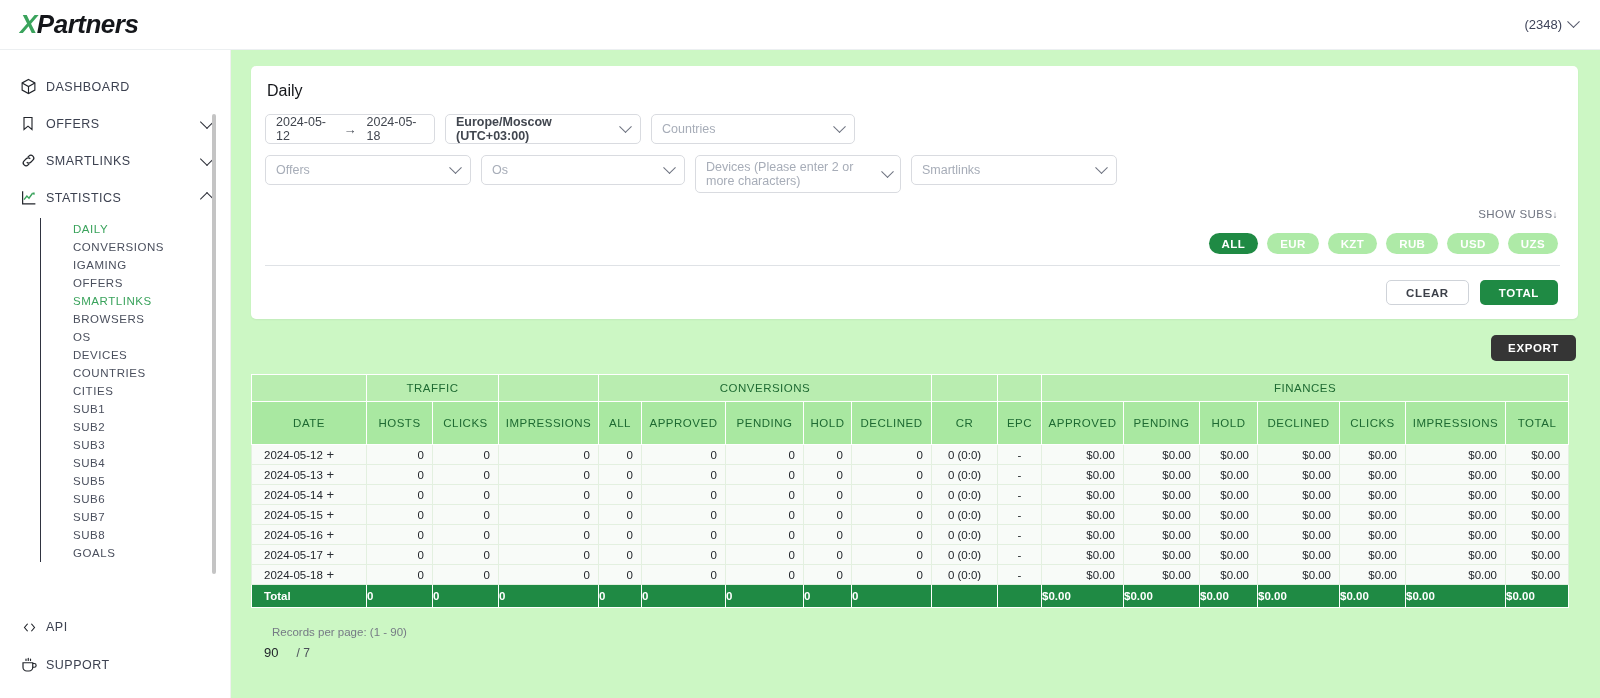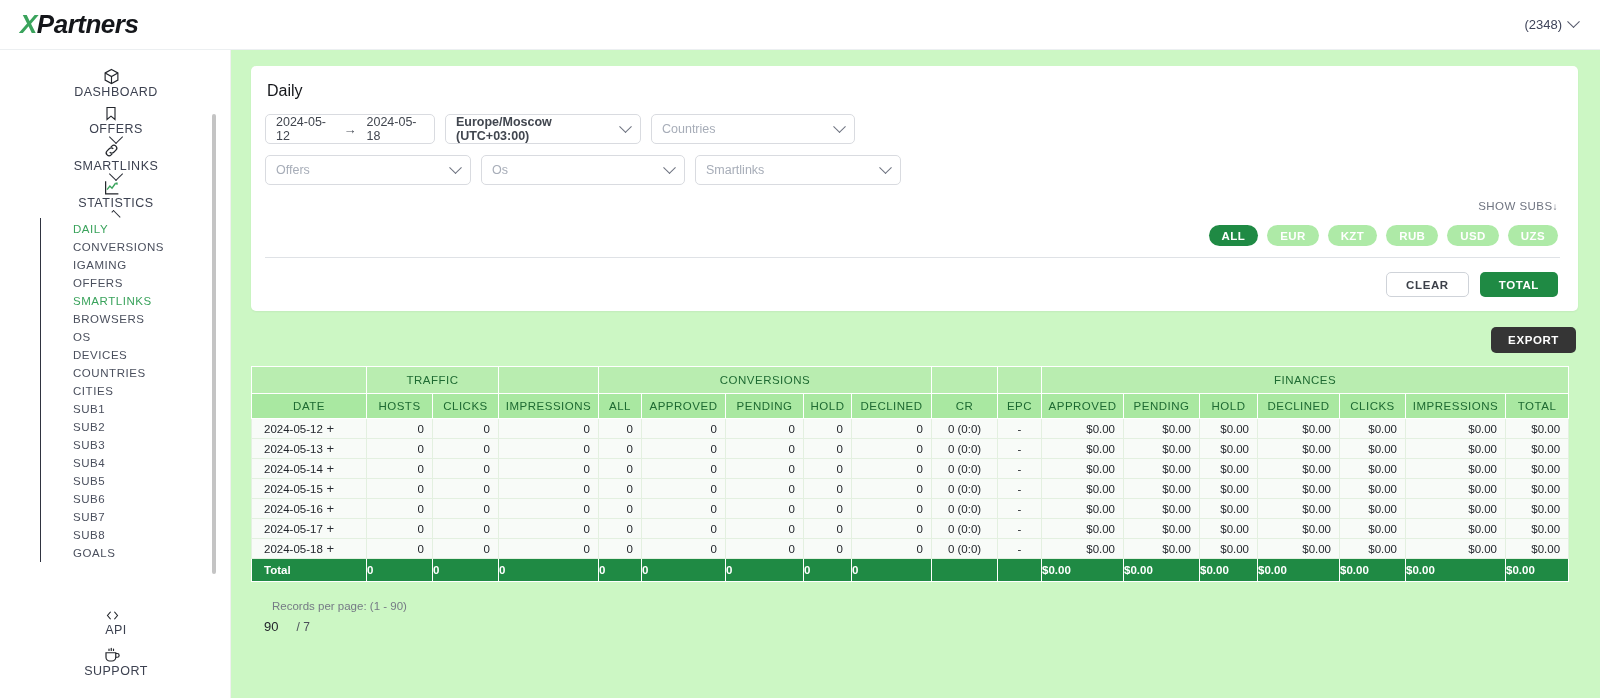--- a/index.html
+++ b/index.html
@@ -37,21 +37,20 @@
     background: #fff;
     display: flex; flex-direction: column;
     position: relative;
     border-right: 1px solid #f0f0f0;
   }
   .nav-scroll { flex: 1; overflow: hidden; position: relative; padding-top: 18px; }
   .nav-item {
     display: flex; align-items: center;
     height: 37px; padding: 0 18px 0 20px;
     cursor: pointer;
-    flex-direction: column;
   }
   .nav-ico { width: 26px; min-width: 26px; display: flex; align-items: center; color: #22252b; }
   .nav-label { flex: 1; font-size: 12.5px; letter-spacing: .5px; color: #3c4150; text-transform: uppercase; }
   .caret { width: 10px; height: 10px; border-right: 1.5px solid #2c2f38; border-bottom: 1.5px solid #2c2f38; transform: rotate(45deg); margin-top: -4px; }
   .caret.up { transform: rotate(-135deg); margin-top: 3px; }
 
   .subnav { margin: 2px 0 0 40px; border-left: 1px solid #2f3340; padding: 2px 0 0 0; }
   .sub-item {
     font-size: 11.5px; letter-spacing: .55px;
     color: #4a4f5d; text-transform: uppercase;
@@ -133,21 +132,21 @@
   .btn-export { background: #353535; color: #fff; height: 26px; border-radius: 5px;
      font-size: 11.5px; font-weight: bold; letter-spacing: .6px;
      display: flex; align-items: center; justify-content: center; padding: 0 17px; cursor: pointer; }
 
   
   table.stats { border-collapse: collapse; width: 1317px; table-layout: fixed; font-size: 11.5px; padding-left: 21px; }
   table.stats th, table.stats td { border: 1px solid #e3f0e0; }
   .grp { background: #b9edb0; color: #1f6b33; height: 27px;
     font-weight: normal; font-size: 11.5px; letter-spacing: .5px; text-align: center;
     border-color: #ffffff !important; }
-  .hd { background: #a9e8a1; color: #1e6a32; height: 25px;
+  .hd { background: #a9e8a1; color: #1e6a32; height: 43px;
     font-weight: normal; font-size: 11.5px; letter-spacing: .5px; text-align: center;
     border-color: #ffffff !important; }
   tbody td { height: 20px; background: #f8fbf8; color: #23262c; padding: 0 8px;
     text-align: right; border-color: #e7f3e4; }
   td.date-cell { text-align: left; padding: 0 10px 0 12px; }
   .date-inner { display: flex; align-items: center; justify-content: space-between; }
   .plus { color: #2b2f36; font-size: 13px; padding-right: 22px; cursor: pointer; }
   td.center { text-align: center; }
   tr.total td { background: #1f8a44; color: #fff; font-weight: bold; height: 23px;
     border-color: #ffffff; }
@@ -289,20 +288,24 @@
         </div>
       </div>
 
       <div class="frow">
         <div class="field f-offers">
           <span class="ph">Offers</span>
           <span class="dd"></span>
         </div>
         <div class="field f-os">
           <span class="ph">Os</span>
+          <span class="dd"></span>
+        </div>
+        <div class="field f-devices">
+          <span class="ph">Devices (Please enter 2 or more characters)</span>
           <span class="dd"></span>
         </div>
         <div class="field f-smartlinks">
           <span class="ph">Smartlinks</span>
           <span class="dd"></span>
         </div>
       </div>
 
       <div class="subs-line">
         <span class="subs-link"><span>SHOW SUBS</span><span class="subs-arrow">↓</span></span>

